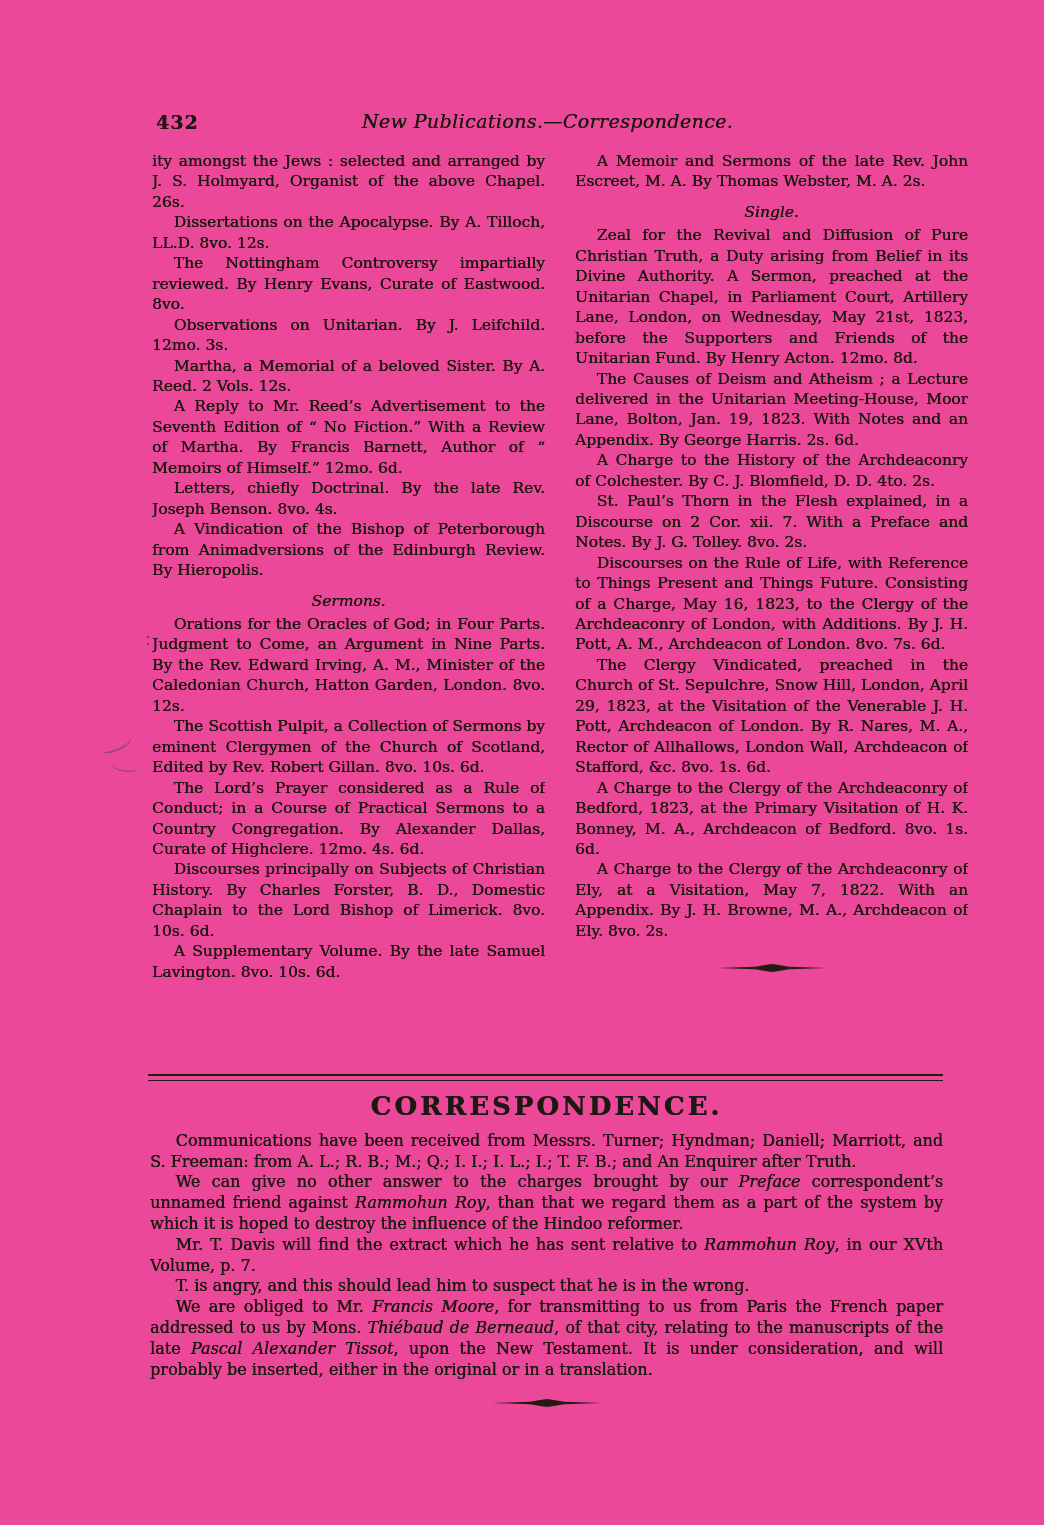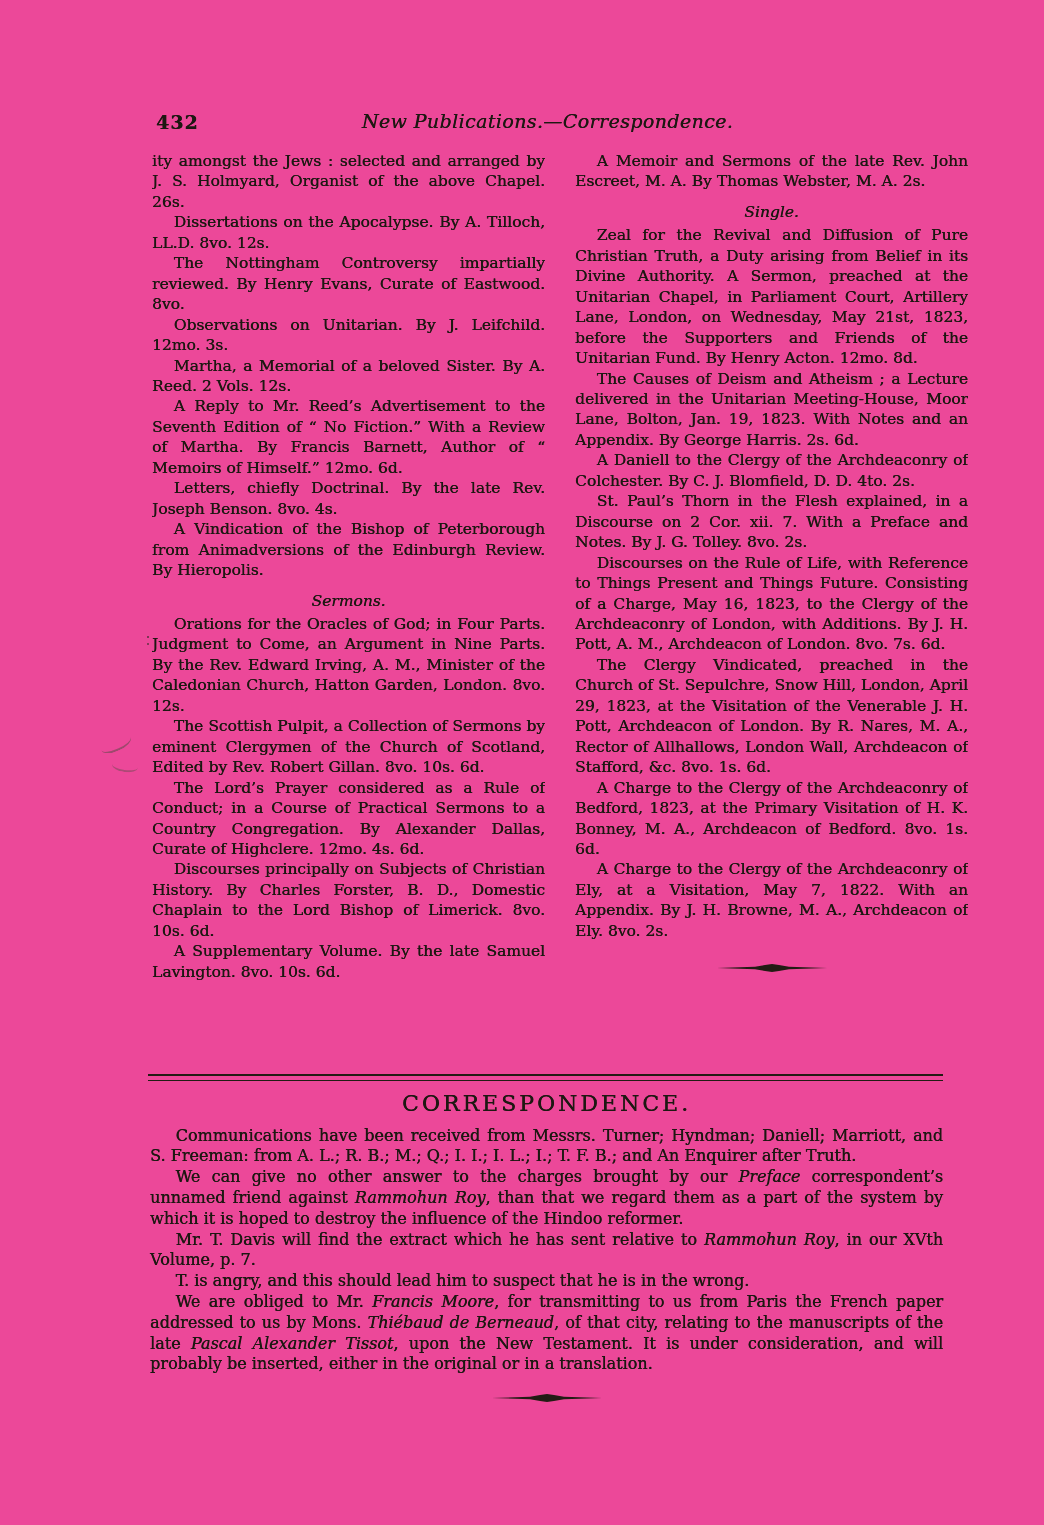--- a/index.html
+++ b/index.html
@@ -27,21 +27,21 @@
   .swell svg{display:inline-block;vertical-align:middle;}
   .divider{
     position:absolute;left:148px;top:1074px;width:795px;height:4px;
     border-top:2.5px solid #221c14;border-bottom:1px solid #221c14;
   }
   .corr{
     position:absolute;left:150px;top:1088px;width:793px;
     font-size:16px;line-height:1.3;text-align:justify;
   }
   .corr h2{
-    margin:2px 0 7px;text-align:center;font-size:22px;font-weight:normal;
+    margin:2px 0 7px;text-align:center;font-size:26px;font-weight:bold;
     letter-spacing:3px;
   }
   .cpar{margin:0;text-indent:1.6em;}
   .corr .swell{margin-top:12px;}
   
   .mark{position:absolute;border-radius:60%;}
   .mark1{left:100px;top:737px;width:32px;height:12px;border-bottom:2px solid rgba(80,74,66,.5);transform:rotate(-24deg);}
   .mark2{left:112px;top:760px;width:26px;height:10px;border-bottom:2px solid rgba(80,74,66,.4);transform:rotate(8deg);}
   .speck{position:absolute;left:147px;top:636px;width:2px;height:2px;background:rgba(50,44,36,.6);box-shadow:0 7px 0 rgba(50,44,36,.55);}
 </style>
@@ -70,21 +70,21 @@
     <p class="entry">The Lord’s Prayer considered as a Rule of Conduct; in a Course of Practical Sermons to a Country Congregation.  By Alexander Dallas, Curate of Highclere.  12mo.  4s. 6d.</p>
     <p class="entry">Discourses principally on Subjects of Christian History.  By Charles Forster, B. D., Domestic Chaplain to the Lord Bishop of Limerick.  8vo.  10s. 6d.</p>
     <p class="entry">A Supplementary Volume.  By the late Samuel Lavington.  8vo.  10s. 6d.</p>
   </div>
 
   <div class="col rightcol">
     <p class="entry">A Memoir and Sermons of the late Rev. John Escreet, M. A.  By Thomas Webster, M. A.  2s.</p>
     <p class="subhead">Single.</p>
     <p class="entry">Zeal for the Revival and Diffusion of Pure Christian Truth, a Duty arising from Belief in its Divine Authority.  A Sermon, preached at the Unitarian Chapel, in Parliament Court, Artillery Lane, London, on Wednesday, May 21st, 1823, before the Supporters and Friends of the Unitarian Fund.  By Henry Acton.  12mo.  8d.</p>
     <p class="entry">The Causes of Deism and Atheism ; a Lecture delivered in the Unitarian Meeting-House, Moor Lane, Bolton, Jan. 19, 1823.  With Notes and an Appendix.  By George Harris.  2s. 6d.</p>
-    <p class="entry">A Daniell to the Clergy of the Archdeaconry of Colchester.  By C. J. Blomfield, D. D.  4to.  2s.</p>
+    <p class="entry">A Charge to the History of the Archdeaconry of Colchester.  By C. J. Blomfield, D. D.  4to.  2s.</p>
     <p class="entry">St. Paul’s Thorn in the Flesh explained, in a Discourse on 2 Cor. xii. 7.  With a Preface and Notes.  By J. G. Tolley.  8vo.  2s.</p>
     <p class="entry">Discourses on the Rule of Life, with Reference to Things Present and Things Future.  Consisting of a Charge, May 16, 1823, to the Clergy of the Archdeaconry of London, with Additions.  By J. H. Pott, A. M., Archdeacon of London.  8vo.  7s. 6d.</p>
     <p class="entry">The Clergy Vindicated, preached in the Church of St. Sepulchre, Snow Hill, London, April 29, 1823, at the Visitation of the Venerable J. H. Pott, Archdeacon of London.  By R. Nares, M. A., Rector of Allhallows, London Wall, Archdeacon of Stafford, &amp;c.  8vo.  1s. 6d.</p>
     <p class="entry">A Charge to the Clergy of the Archdeaconry of Bedford, 1823, at the Primary Visitation of H. K. Bonney, M. A., Archdeacon of Bedford.  8vo.  1s. 6d.</p>
     <p class="entry">A Charge to the Clergy of the Archdeaconry of Ely, at a Visitation, May 7, 1822.  With an Appendix.  By J. H. Browne, M. A., Archdeacon of Ely.  8vo.  2s.</p>
     <div class="swell">
       <svg width="110" height="8" viewBox="0 0 110 8" fill="#221c14" xmlns="http://www.w3.org/2000/svg">
         <path d="M0,4 L38,2.8 L48,1 L55,0 L62,1 L72,2.8 L110,4 L72,5.2 L62,7 L55,8 L48,7 L38,5.2 Z"></path>
       </svg>
     </div>

